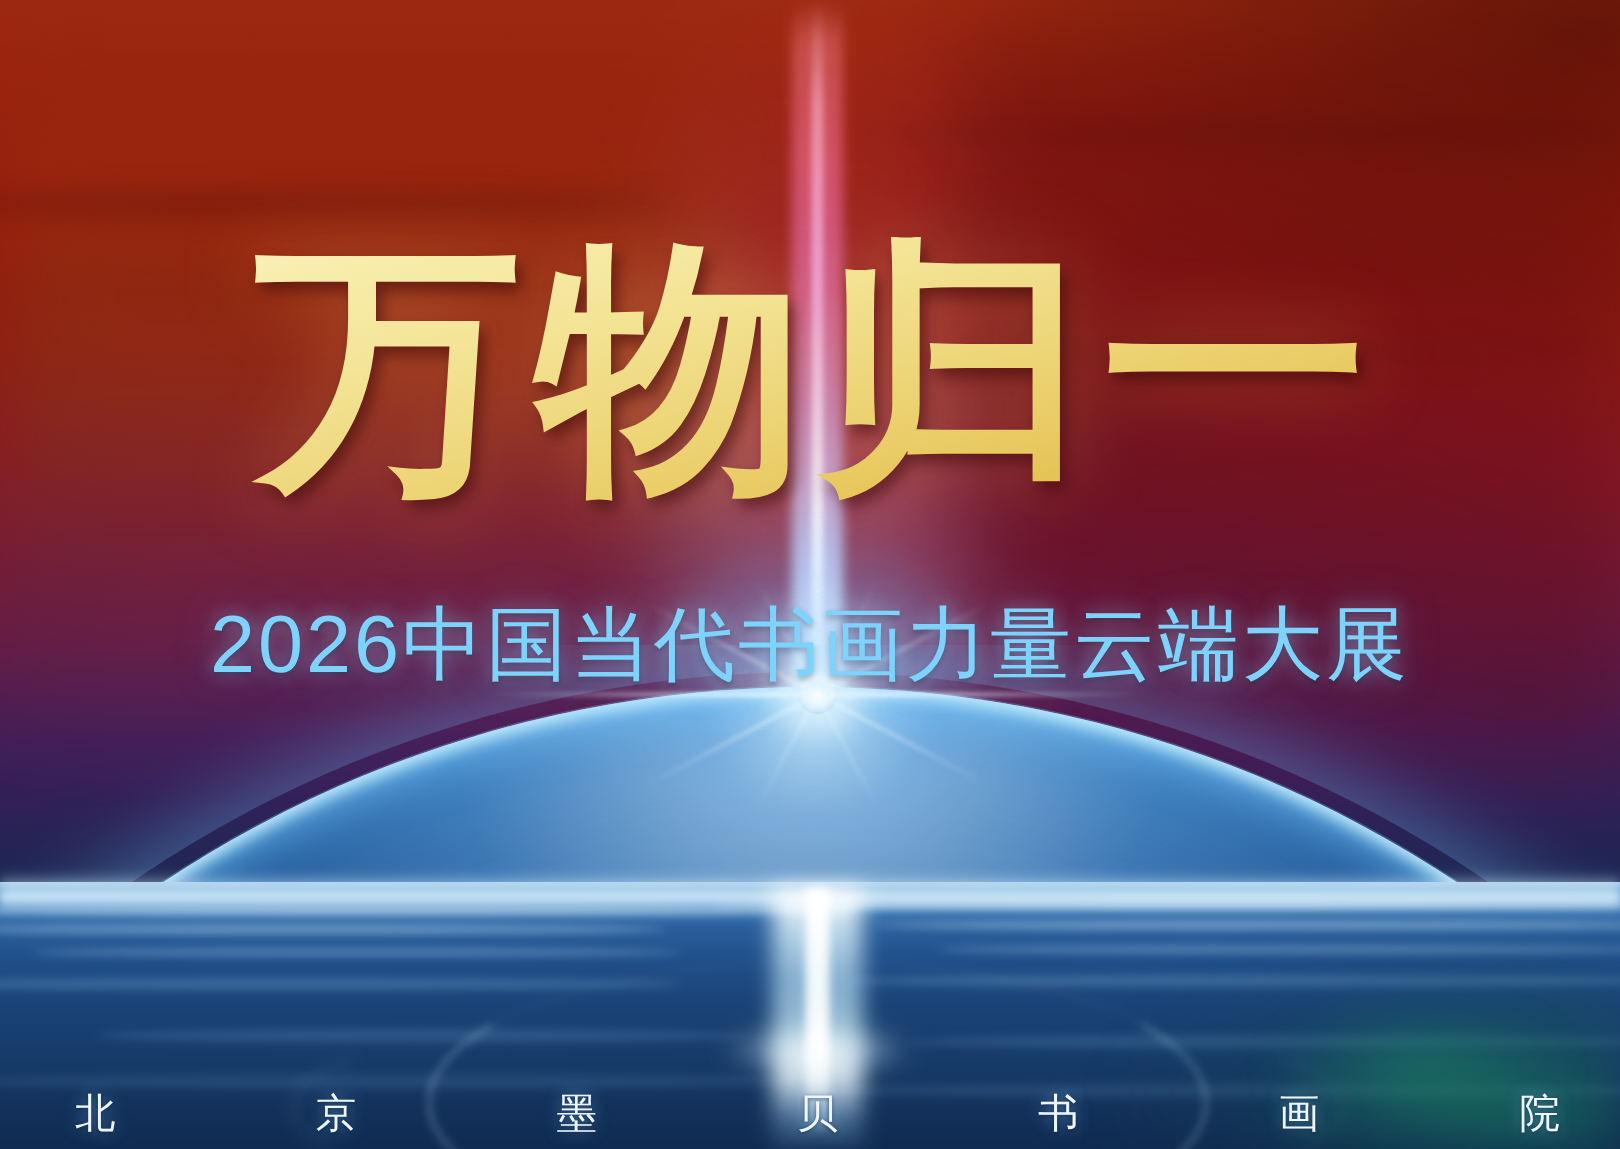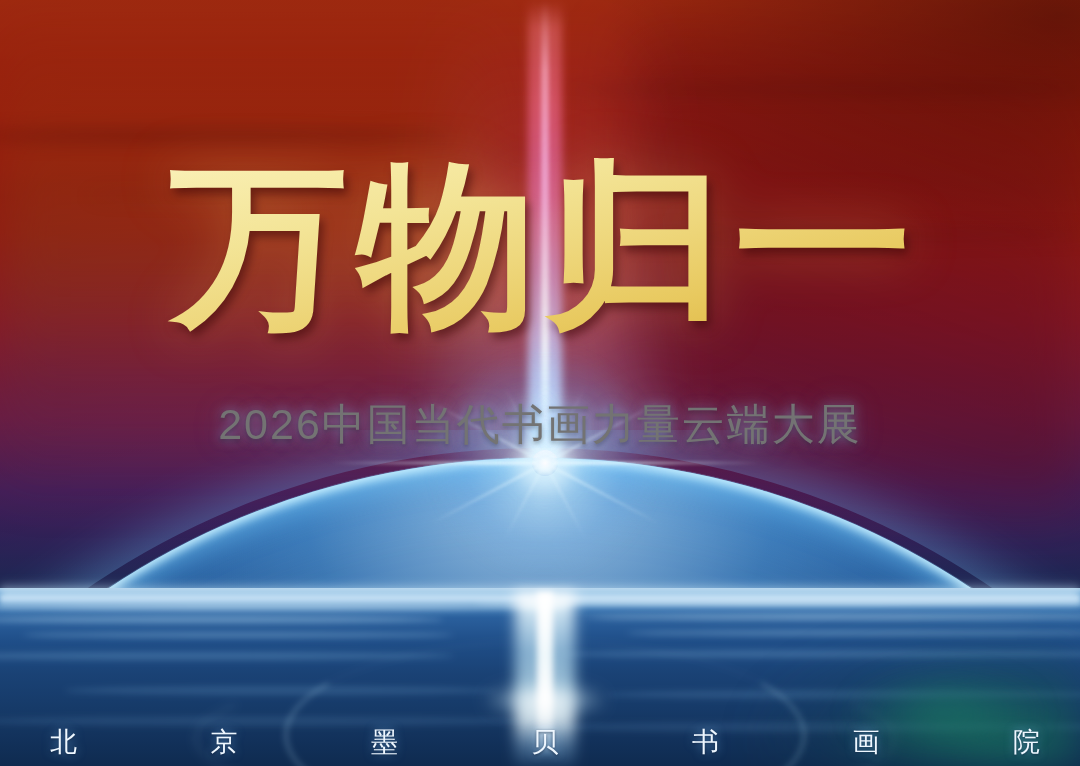--- a/index.html
+++ b/index.html
@@ -283,24 +283,24 @@
     filter:drop-shadow(4px 6px 5px rgba(60,6,10,.55)) drop-shadow(0 0 26px rgba(255,200,110,.30));
     white-space:nowrap;
     user-select:none;
   }
 
   .subtitle{
     position:absolute; left:0; right:0; top:402px;
     text-align:center;
     font-family:"Liberation Sans","DejaVu Sans",sans-serif;
     font-weight:300;
-    font-size:43px;
+    font-size:54px;
     line-height:1.06;
     letter-spacing:2px;
-    color:#737373;
+    color:#7dd3fc;
     text-shadow:0 0 12px rgba(150,205,255,.55), 0 0 30px rgba(110,175,245,.35), 0 2px 4px rgba(0,0,0,.35);
     white-space:nowrap;
     user-select:none;
   }
 
   .footer{
     position:absolute; left:50px; top:722px; width:990px; height:40px;
     display:flex; align-items:center; justify-content:space-between;
     font-family:"Liberation Sans","DejaVu Sans",sans-serif;
     font-size:27px; font-weight:400;

